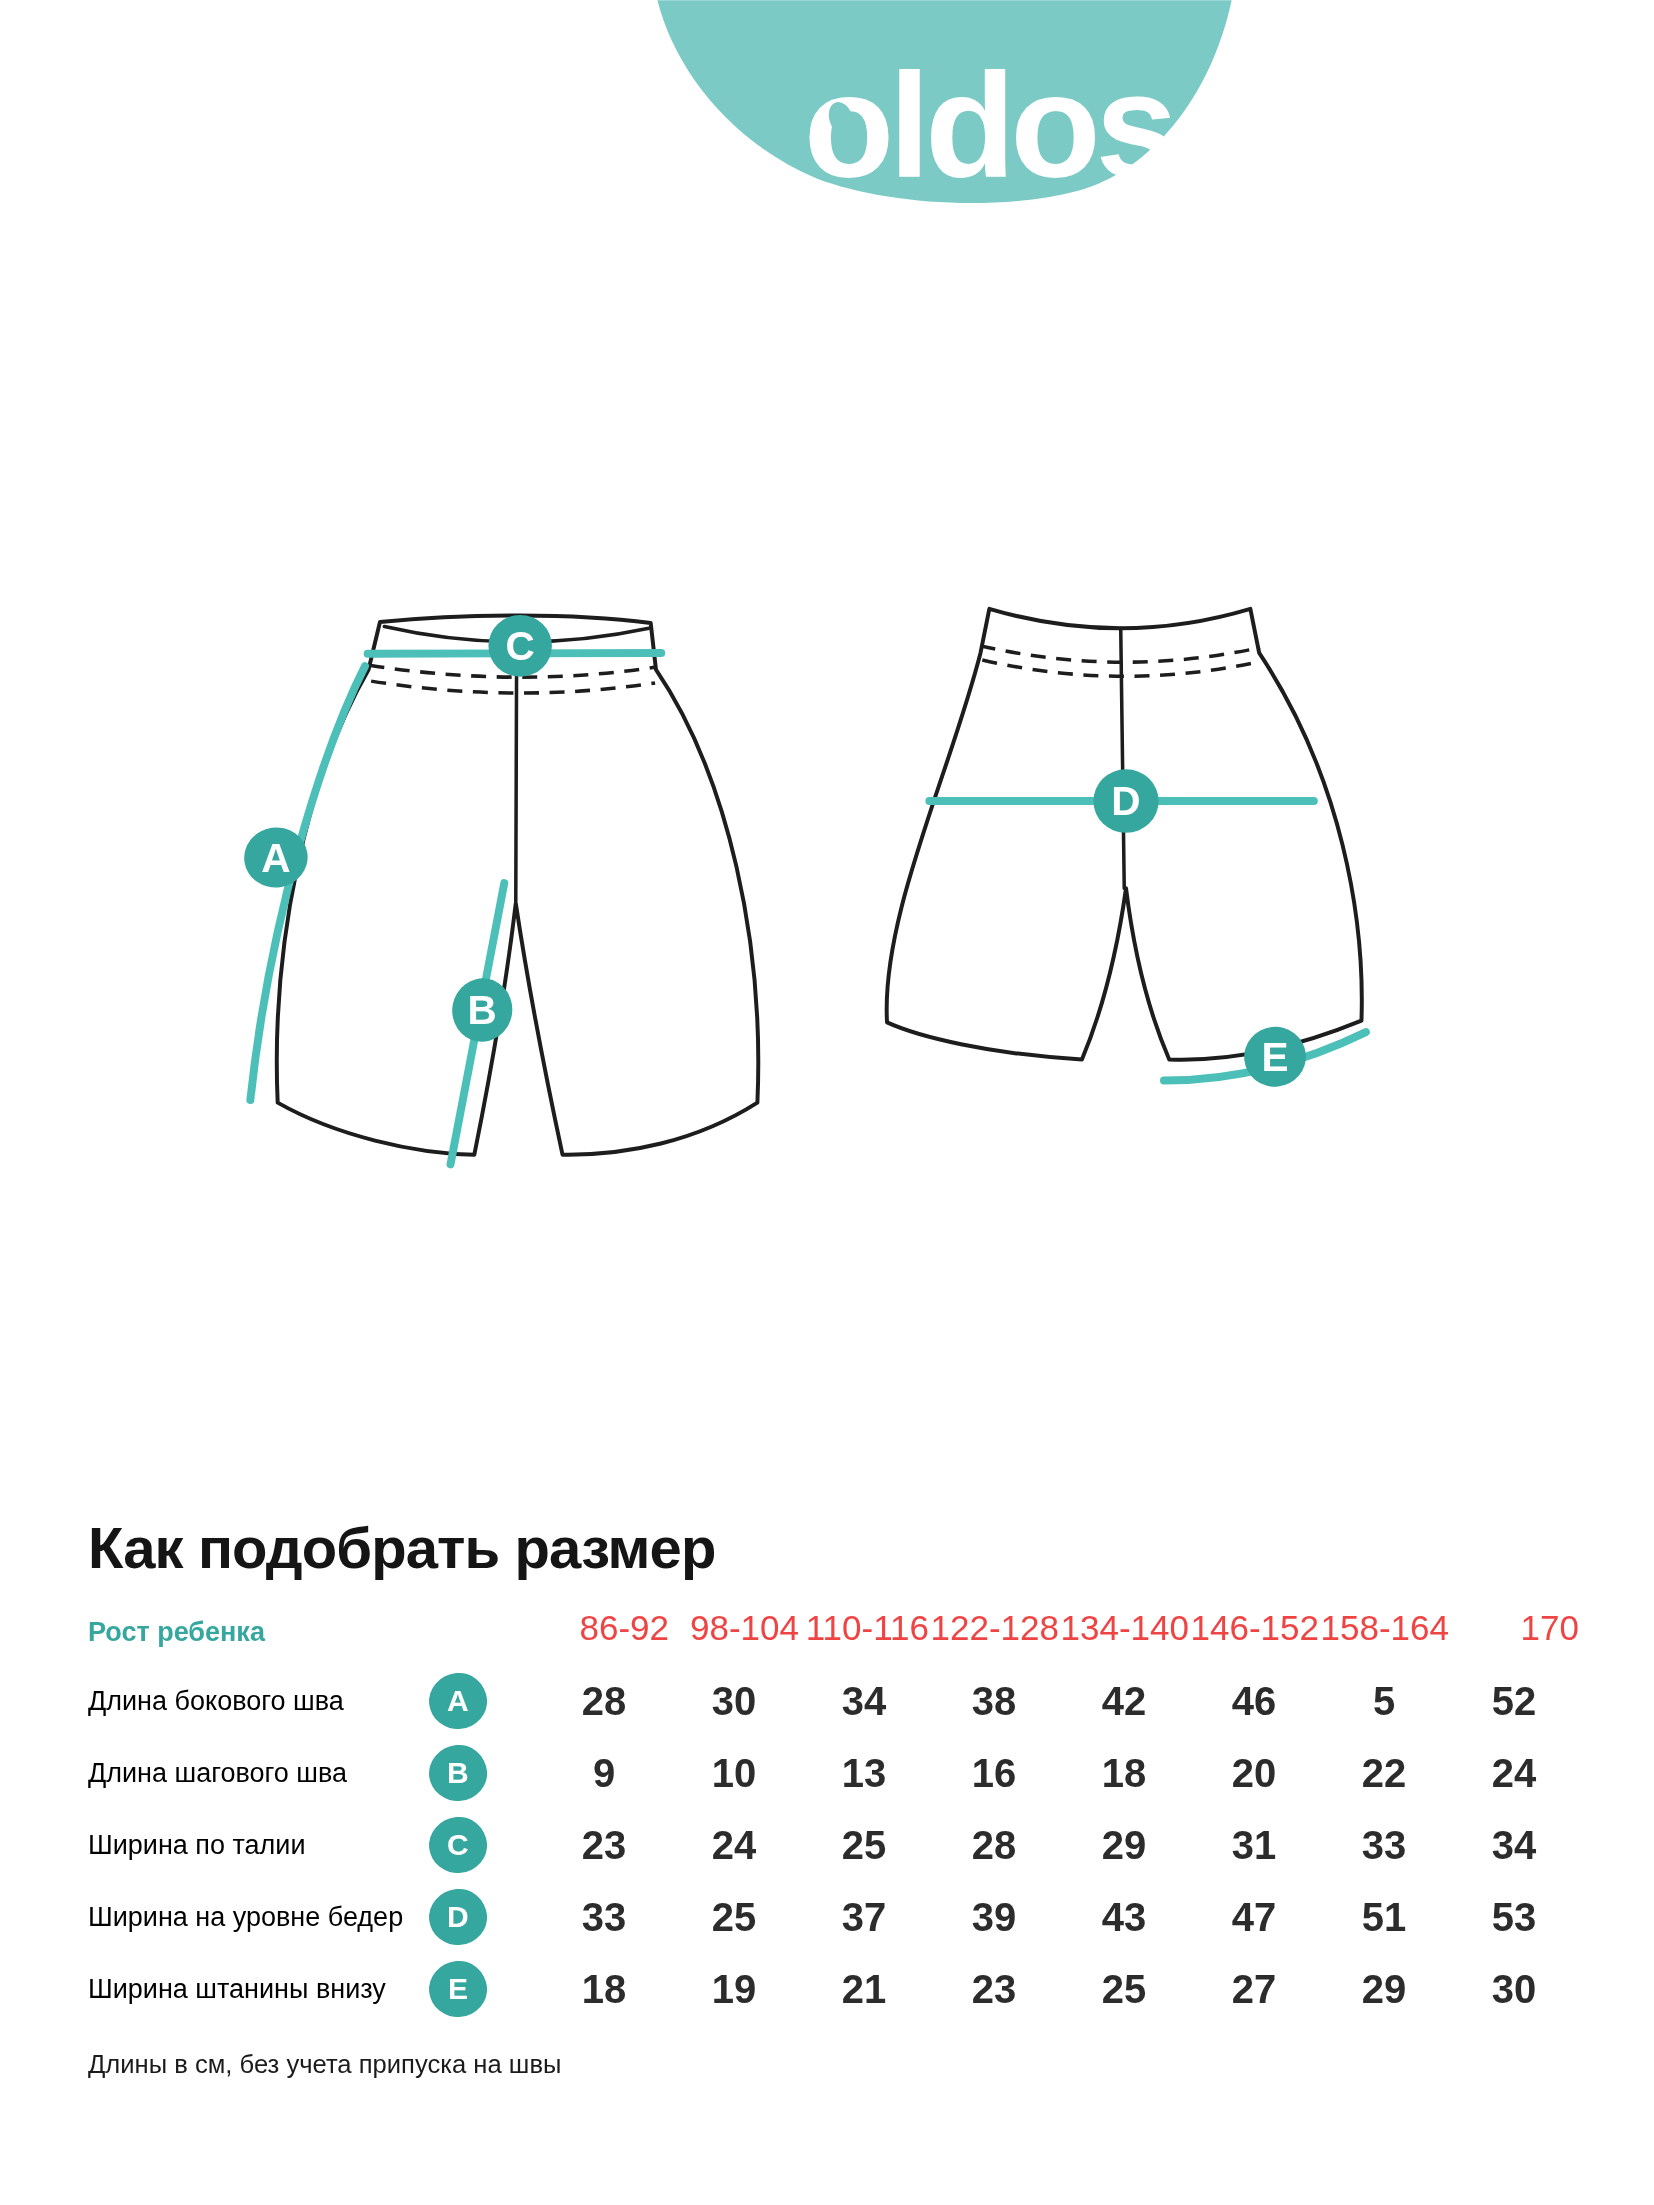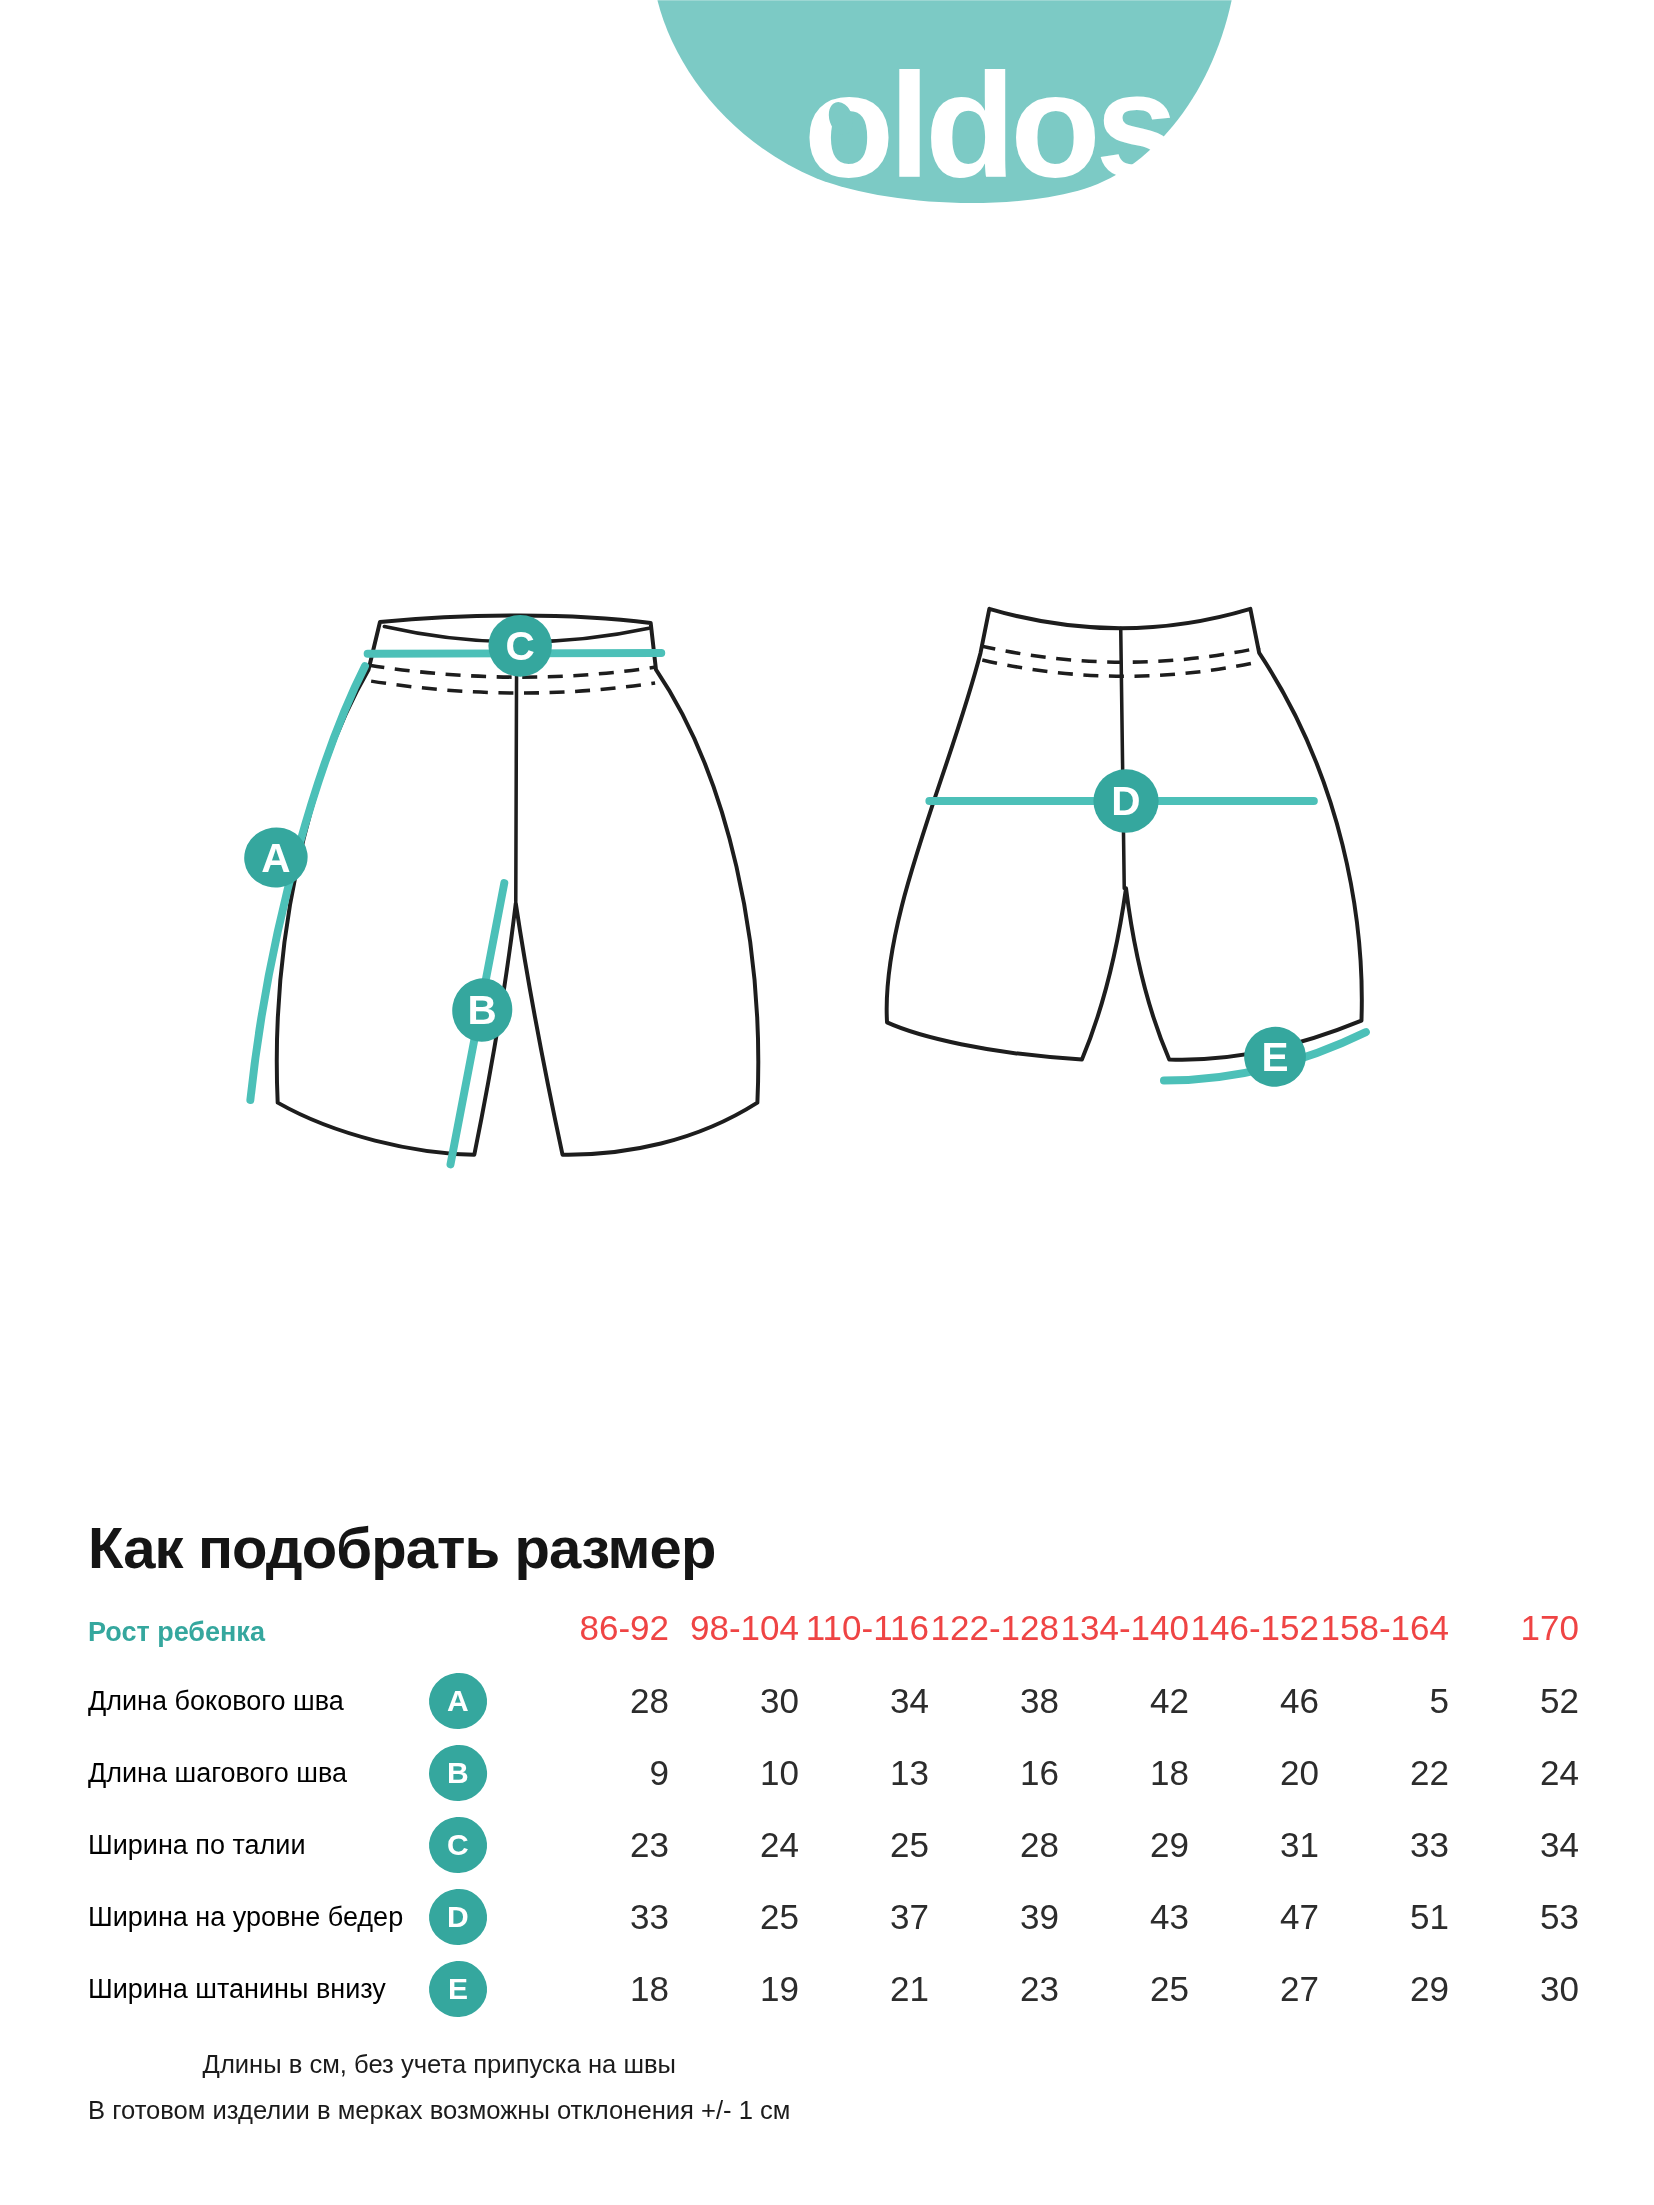--- a/index.html
+++ b/index.html
@@ -41,21 +41,21 @@
     grid-template-columns:326px 88px 37px repeat(8,130px);
     align-items:center; height:72px;
   }
   .trow.header-row { height:42px; margin-bottom:17px; align-items:end; }
   .tlabel { font-size:27px; color:#000000; white-space:nowrap; }
   .tlabel.teal-label { font-size:27px; font-weight:bold; color:#35a79e; }
   .th {
     font-size:35px; font-weight:500; color:#ef4444;
     text-align:right; white-space:nowrap;
   }
-  .tval { font-size:35px; color:#2c2c2c; text-align:right; }
+  .tval { font-size:40px; color:#2c2c2c; text-align:center;font-weight:bold; }
   .tbadge { display:flex; justify-content:center; align-items:center; }
   .badge {
     width:58px; height:56px; border-radius:52% 48% 50% 50%/50% 52% 48% 50%;
     background:#35a79e; color:#ffffff;
     display:flex; align-items:center; justify-content:center;
     font-size:30px; font-weight:bold; transform:rotate(-6deg);
   }
   .badge > span { transform:rotate(6deg); }
 
   
@@ -240,17 +240,16 @@
         <div class="tval">23</div>
         <div class="tval">25</div>
         <div class="tval">27</div>
         <div class="tval">29</div>
         <div class="tval">30</div>
       </div>
     </div>
 
   <div class="notes">
       <div class="note-line">Длины в см, без учета припуска на швы</div>
-      <div class="note-line">В готовом изделии в мерках возможны отклонения +/- 1 см</div>
     </div>
 
 </div>
 
 
 </body></html>

